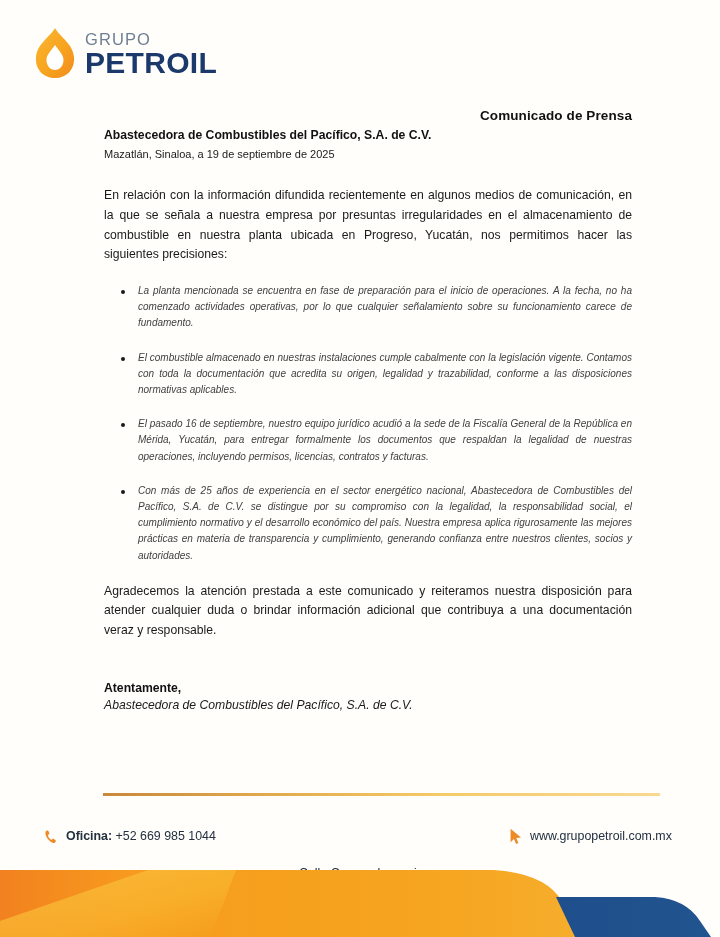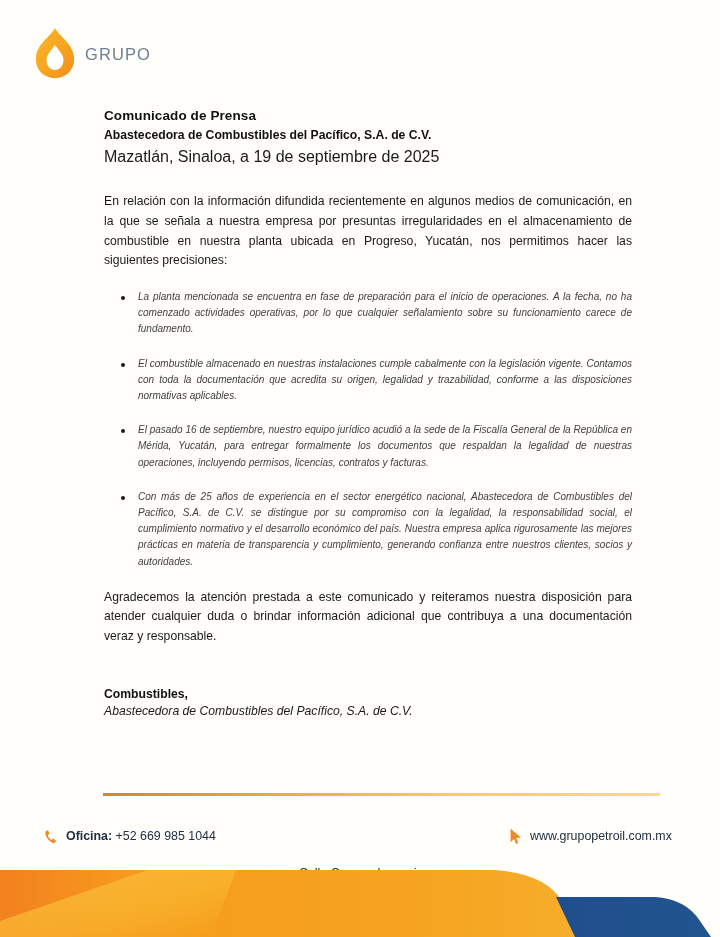--- a/index.html
+++ b/index.html
@@ -64,29 +64,30 @@
     top: 108px;
     width: 528px;
   }
 
   .title {
     font-size: 13.5px;
     font-weight: 700;
     color: #111;
     margin: 0 0 5px 0;
     letter-spacing: 0.1px;
+    text-align: right;
   }
   .subtitle {
     font-size: 12.2px;
     font-weight: 700;
     color: #111;
     margin: 0 0 6px 0;
   }
   .dateline {
-    font-size: 16px;
+    font-size: 11px;
     font-weight: 400;
     color: #1a1a1a;
     margin: 0 0 26px 0;
   }
 
   .para {
     font-size: 12.2px;
     line-height: 1.62;
     text-align: justify;
     text-justify: inter-word;
@@ -211,20 +212,21 @@
           <stop offset="0%" stop-color="#FBB731"></stop>
           <stop offset="55%" stop-color="#F7A41F"></stop>
           <stop offset="100%" stop-color="#F28B1C"></stop>
         </linearGradient>
       </defs>
       <path d="M21 1 C16 10 3 17 2 30 C1 43 10 51 21 51 C32 51 41 43 40 30 C39 17 26 10 21 1 Z" fill="url(#flameGrad)"></path>
       <path d="M21 18 C18 23 12.5 27 12.5 33 C12.5 39 16.5 43 21 43 C25.5 43 29.5 39 29.5 33 C29.5 27 24 23 21 18 Z" fill="#ffffff"></path>
     </svg>
     <div class="logo-words">
       <span class="logo-grupo">GRUPO</span>
+      <span class="logo-petroil">PETROIL</span>
     </div>
   </div>
 
   <div class="doc">
     <h1 class="title">Comunicado de Prensa</h1>
     <div class="subtitle">Abastecedora de Combustibles del Pacífico, S.A. de C.V.</div>
     <div class="dateline">Mazatlán, Sinaloa, a 19 de septiembre de 2025</div>
 
     <p class="para">En relación con la información difundida recientemente en algunos medios de comunicación, en la que se señala a nuestra empresa por presuntas irregularidades en el almacenamiento de combustible en nuestra planta ubicada en Progreso, Yucatán, nos permitimos hacer las siguientes precisiones:</p>
 
@@ -243,21 +245,21 @@
       </li>
       <li>
         <span class="dot"></span>
         <span>Con más de 25 años de experiencia en el sector energético nacional, Abastecedora de Combustibles del Pacífico, S.A. de C.V. se distingue por su compromiso con la legalidad, la responsabilidad social, el cumplimiento normativo y el desarrollo económico del país. Nuestra empresa aplica rigurosamente las mejores prácticas en materia de transparencia y cumplimiento, generando confianza entre nuestros clientes, socios y autoridades.</span>
       </li>
     </ul>
 
     <p class="closing">Agradecemos la atención prestada a este comunicado y reiteramos nuestra disposición para atender cualquier duda o brindar información adicional que contribuya a una documentación veraz y responsable.</p>
 
     <div class="signoff">
-      <div class="signoff-label">Combustibles,</div>
+      <div class="signoff-label">Atentamente,</div>
       <div class="signoff-company">Abastecedora de Combustibles del Pacífico, S.A. de C.V.</div>
     </div>
   </div>
 
   <div class="footer-rule"></div>
 
   <div class="footer">
 
     <div class="f-col f-phone">
       <svg class="f-icon" viewBox="0 0 16 16" aria-hidden="true">

